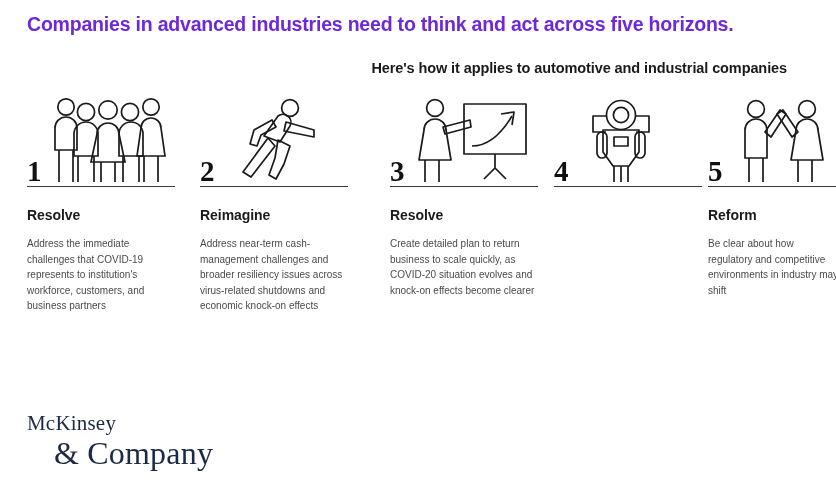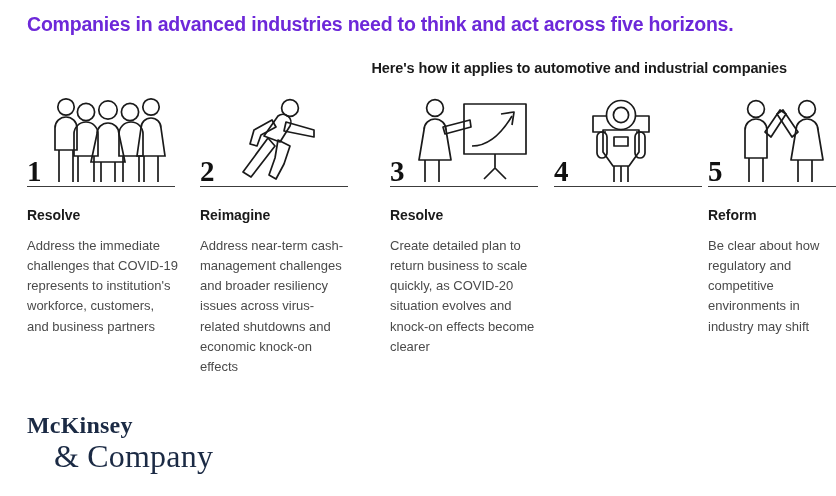--- a/index.html
+++ b/index.html
@@ -94,39 +94,38 @@
   }
   .col-heading {
     margin-top: 20px;
     font-size: 14px;
     font-weight: bold;
     color: #1a1a1a;
     letter-spacing: -0.05px;
   }
   .col-body {
     margin-top: 13px;
-    font-size: 13px;
+    font-size: 10px;
     line-height: 1.55;
     color: #4a4a4a;
     width: 152px;
   }
   .col-4 .col-body { width: 132px; }
 
   .logo {
     position: absolute;
     left: 27px;
     top: 412px;
     font-family: "Liberation Serif", serif;
     color: #1b2a44;
     line-height: 1.12;
   }
   .logo-l1 {
-    font-size: 24px;
+    font-size: 21px;
     letter-spacing: 0.2px;
-    font-weight: bold;
   }
   .logo-l2 {
     font-size: 32px;
     letter-spacing: 0.2px;
     padding-left: 27px;
   }
   svg { display: block; }
 </style>
 </head>
 <body>

